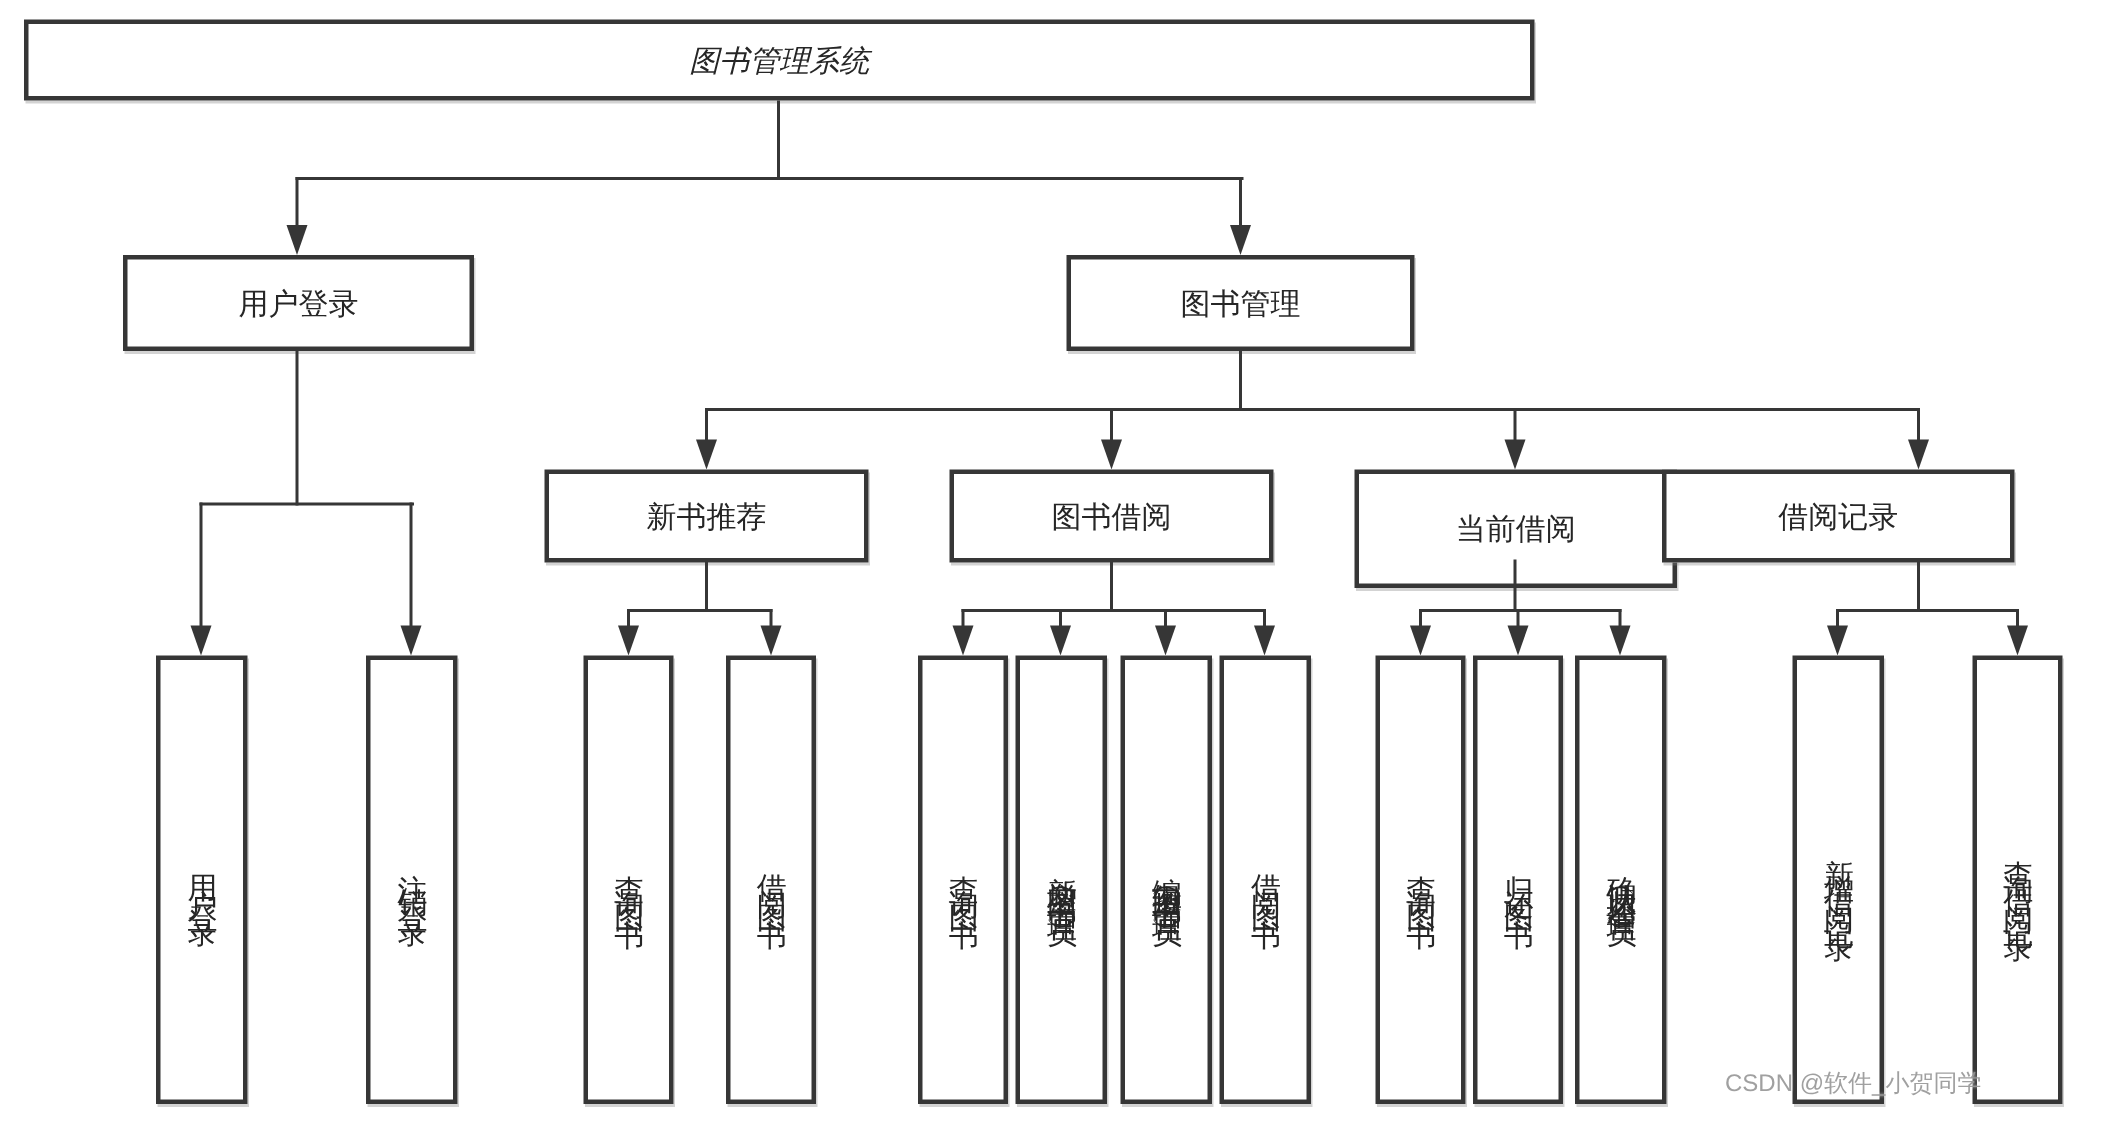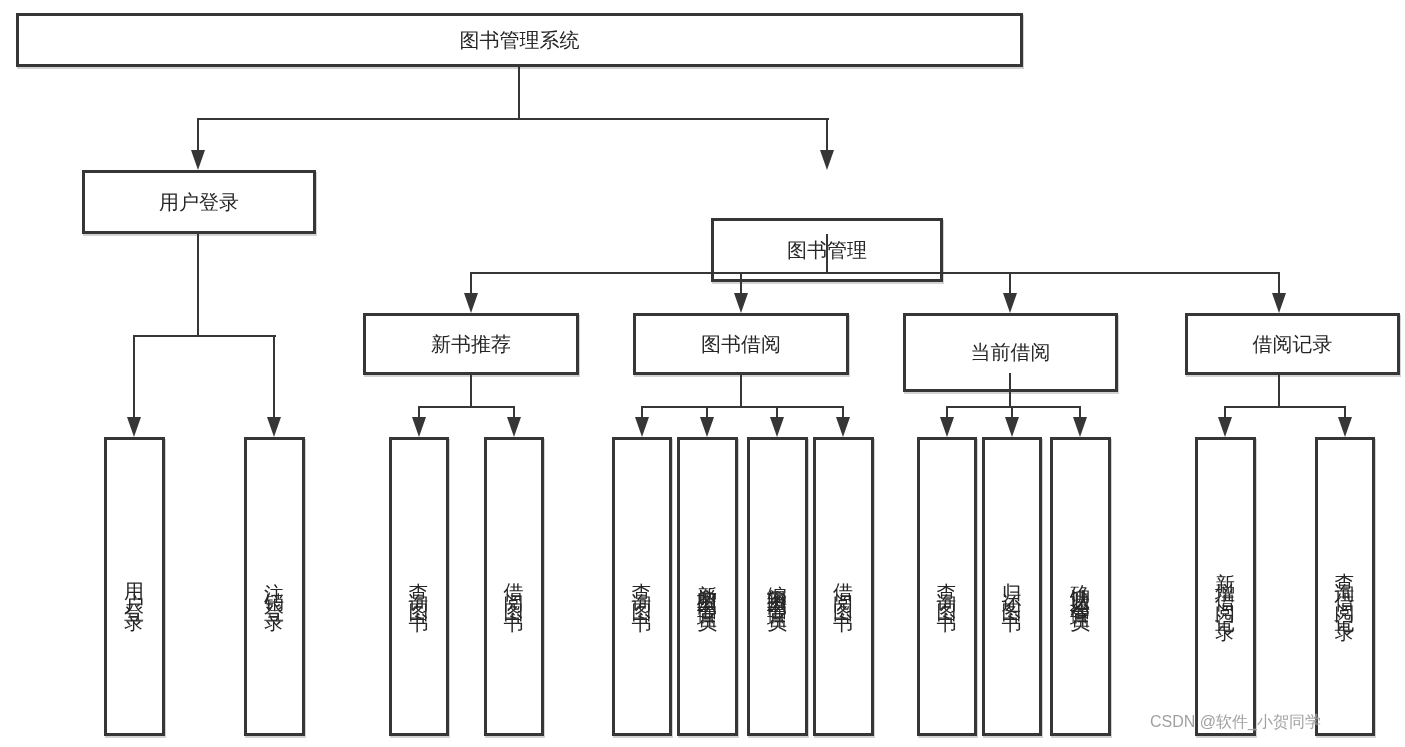--- a/index.html
+++ b/index.html
@@ -29,35 +29,35 @@
     position:absolute; left:1150px; top:712px; font-size:16px;
     color:rgba(150,150,150,0.9); white-space:nowrap;
     text-shadow:0 0 2px rgba(255,255,255,0.8);
   }
 </style>
 </head>
 <body>
 
 <div class="canvas">
 
-  <div class="box" style="left:16px;top:13px;width:1007px;height:54px;">
+  <div class="box" style="left:16px;top:13px;width:1007px;height:54px;font-style:italic;">
     <span>图书管理系统</span>
   </div>
 
   <div class="line" style="left:518px;top:67px;width:2px;height:52px;"></div>
   <div class="line" style="left:197px;top:118px;width:632px;height:2px;"></div>
   <div class="line" style="left:197px;top:118px;width:2px;height:36px;"></div>
   <div class="arrow" style="left:191px;top:150px;"></div>
   <div class="line" style="left:826px;top:118px;width:2px;height:36px;"></div>
   <div class="arrow" style="left:820px;top:150px;"></div>
 
   <div class="box" style="left:82px;top:170px;width:234px;height:64px;">
     <span>用户登录</span>
   </div>
-  <div class="box" style="left:711px;top:170px;width:232px;height:64px;margin-top:48px;">
+  <div class="box" style="left:711px;top:170px;width:232px;height:64px;">
     <span>图书管理</span>
   </div>
 
   <div class="line" style="left:197px;top:234px;width:2px;height:103px;"></div>
   <div class="line" style="left:133px;top:335px;width:143px;height:2px;"></div>
   <div class="line" style="left:133px;top:335px;width:2px;height:84px;"></div>
   <div class="arrow" style="left:127px;top:417px;"></div>
   <div class="line" style="left:273px;top:335px;width:2px;height:84px;"></div>
   <div class="arrow" style="left:267px;top:417px;"></div>
 
@@ -74,21 +74,21 @@
 
   <div class="box" style="left:633px;top:313px;width:216px;height:62px;">
     <span>图书借阅</span>
   </div>
   <div class="box" style="left:363px;top:313px;width:216px;height:62px;">
     <span>新书推荐</span>
   </div>
   <div class="box" style="left:903px;top:313px;width:215px;height:79px;">
     <span>当前借阅</span>
   </div>
-  <div class="box" style="left:1185px;top:313px;width:215px;height:62px;">
+  <div class="box" style="left:1108px;top:313px;width:235px;height:62px;">
     <span>借阅记录</span>
   </div>
 
   <div class="line" style="left:470px;top:373px;width:2px;height:34px;"></div>
   <div class="line" style="left:418px;top:406px;width:97px;height:2px;"></div>
   <div class="line" style="left:418px;top:406px;width:2px;height:14px;"></div>
   <div class="arrow" style="left:412px;top:417px;"></div>
   <div class="line" style="left:513px;top:406px;width:2px;height:14px;"></div>
   <div class="arrow" style="left:507px;top:417px;"></div>
 

